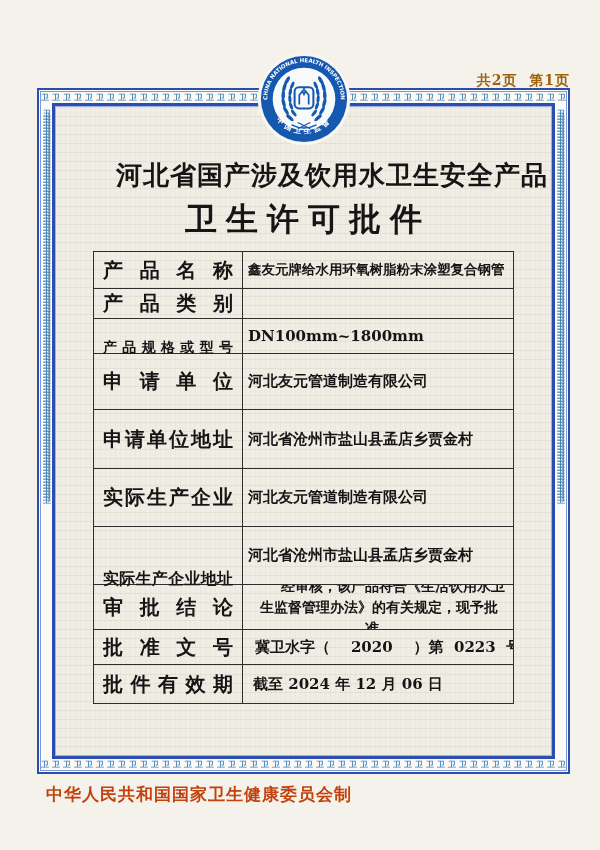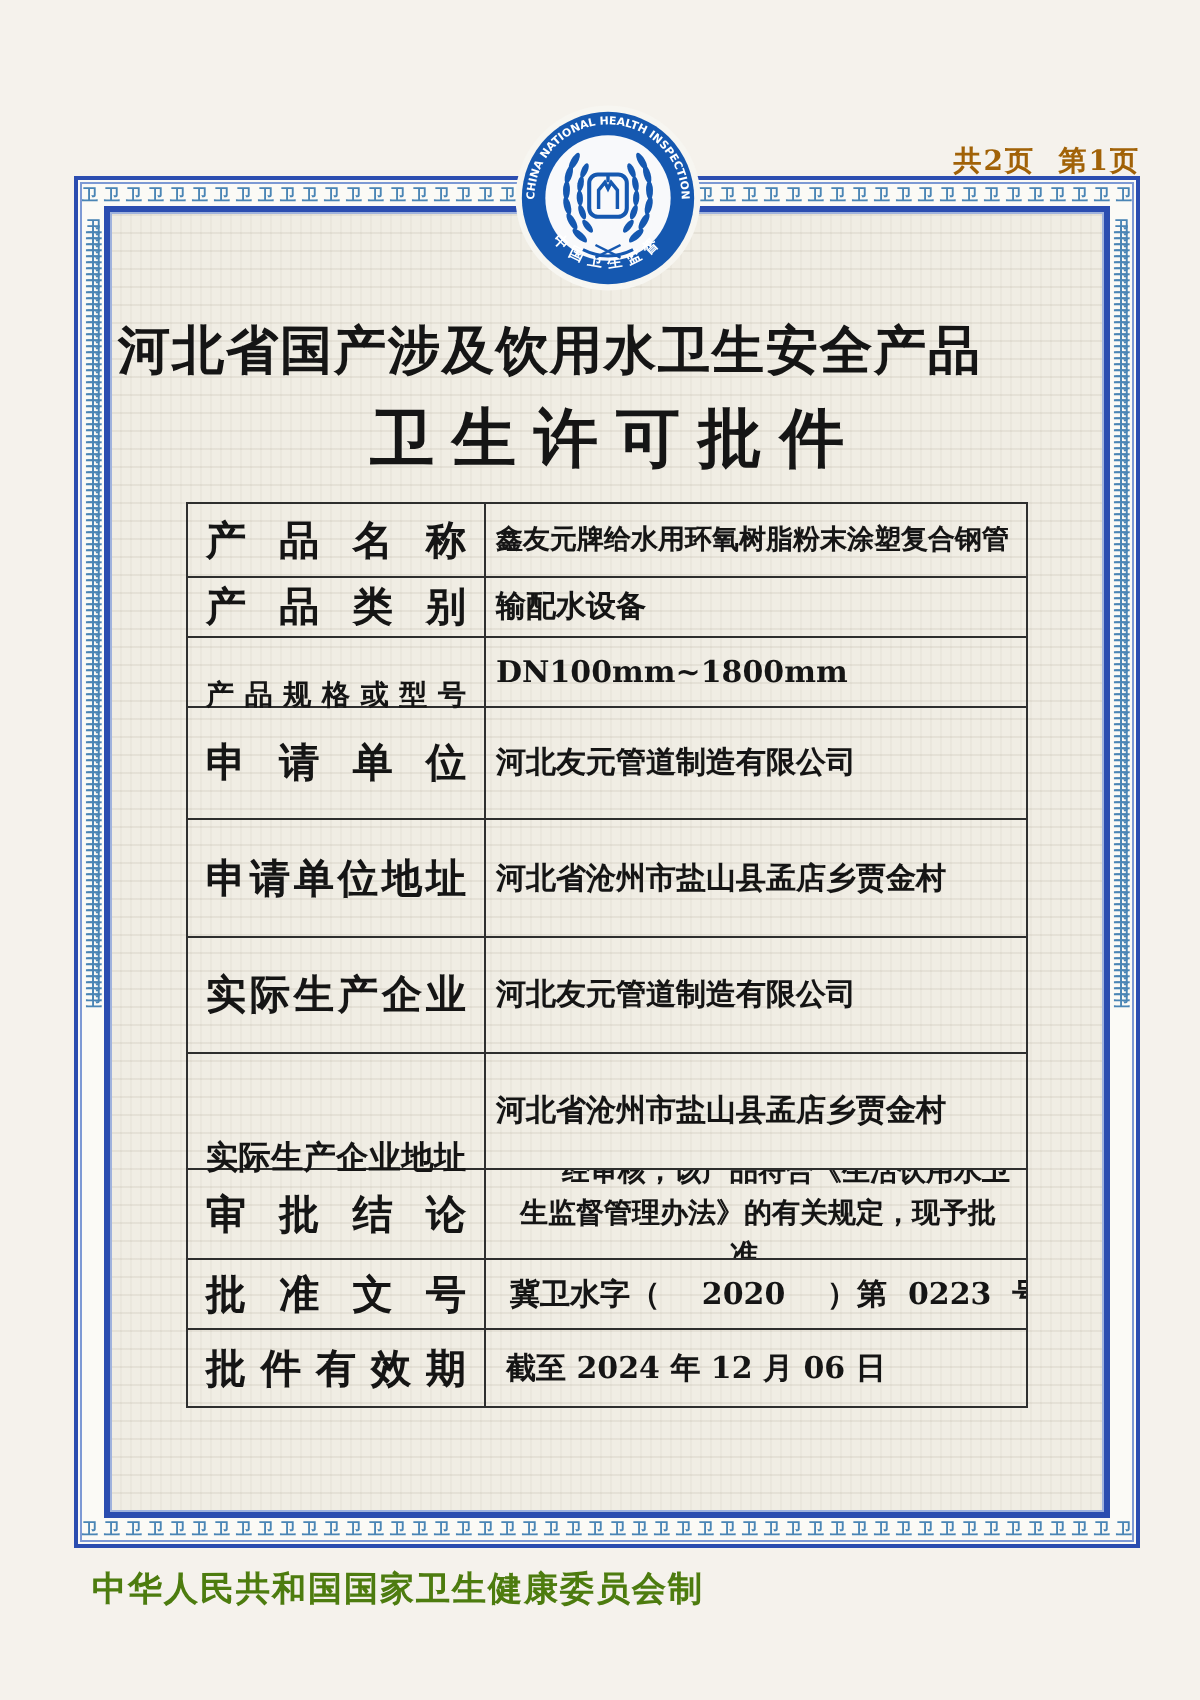--- a/index.html
+++ b/index.html
@@ -34,21 +34,21 @@
     position:absolute;inset:11px;
     border:3px solid #2b4db0;
     box-shadow:inset 0 0 0 1px #9fb2dd;
     background-color:#f0ede4;
     background-image:
       repeating-linear-gradient(0deg, rgba(130,118,96,0.10) 0 1px, transparent 1px 9px),
       repeating-linear-gradient(90deg, rgba(130,118,96,0.05) 0 1px, transparent 1px 5px);
   }
   .content{position:absolute;inset:4px;}
   
-  .title1{margin:48px 0 0 0;text-align:left;font-size:26px;letter-spacing:1px;font-weight:bold;}
+  .title1{margin:48px 0 0 0;text-align:right;font-size:26px;letter-spacing:1px;font-weight:bold;}
   .title2{margin:5px 0 0 0;text-align:center;font-size:32px;letter-spacing:9px;text-indent:9px;font-weight:bold;}
   
   .tbl{margin:9px 0 0 34px;width:421px;border:1px solid #2e2e2e;box-sizing:border-box;background:transparent;}
   .row{display:flex;border-bottom:1px solid #2e2e2e;}
   .row:last-child{border-bottom:none;}
   .lab{
     width:149px;min-width:149px;border-right:1px solid #2e2e2e;
     display:flex;align-items:center;padding:0 9px;box-sizing:border-box;
   }
   .lab .jt{width:100%;text-align:justify;text-align-last:justify;font-weight:bold;font-size:20px;}
@@ -63,21 +63,21 @@
   .r5{height:57px}.r6{height:57px}.r7{height:44px}.r8{height:34px}.r9{height:29px}.r10{height:38px}
   .v-long{font-size:13.5px;}
   .v-par{font-size:14px;}
   .v-par .par{width:100%;text-indent:2em;line-height:1.5;text-align:center;}
   .v-doc{white-space:pre;padding-left:12px;}
   .v-date{white-space:pre;padding-left:72px;}
   .v-valid{white-space:pre;padding-left:10px;}
   
   .emblem{position:absolute;left:257px;top:52px;width:94px;height:94px;}
   
-  .footer{position:absolute;left:46px;top:783px;font-size:17px;font-weight:bold;letter-spacing:1px;color:#4d7c0f;}
+  .footer{position:absolute;left:46px;top:783px;font-size:17px;font-weight:bold;letter-spacing:1px;color:#c2410c;}
 </style>
 </head>
 <body>
 
 <div>
 
   <div class="pageno">共2页  第1页</div>
 
   <div class="frame">
     <div class="band">
@@ -98,21 +98,20 @@
               <div class="lab">
                   <div class="jt">产品名称</div>
                 </div>
               <div class="val v-long">鑫友元牌给水用环氧树脂粉末涂塑复合钢管</div>
             </div>
 
             <div class="row r1">
               <div class="lab">
                   <div class="jt">产品类别</div>
                 </div>
-              <div class="val">输配水设备</div>
             </div>
 
             <div class="row r2">
               <div class="lab c7">
                   <div class="jt">产品规格或型号</div>
                 </div>
               <div class="val">DN100mm~1800mm</div>
             </div>
 
             <div class="row r3">

